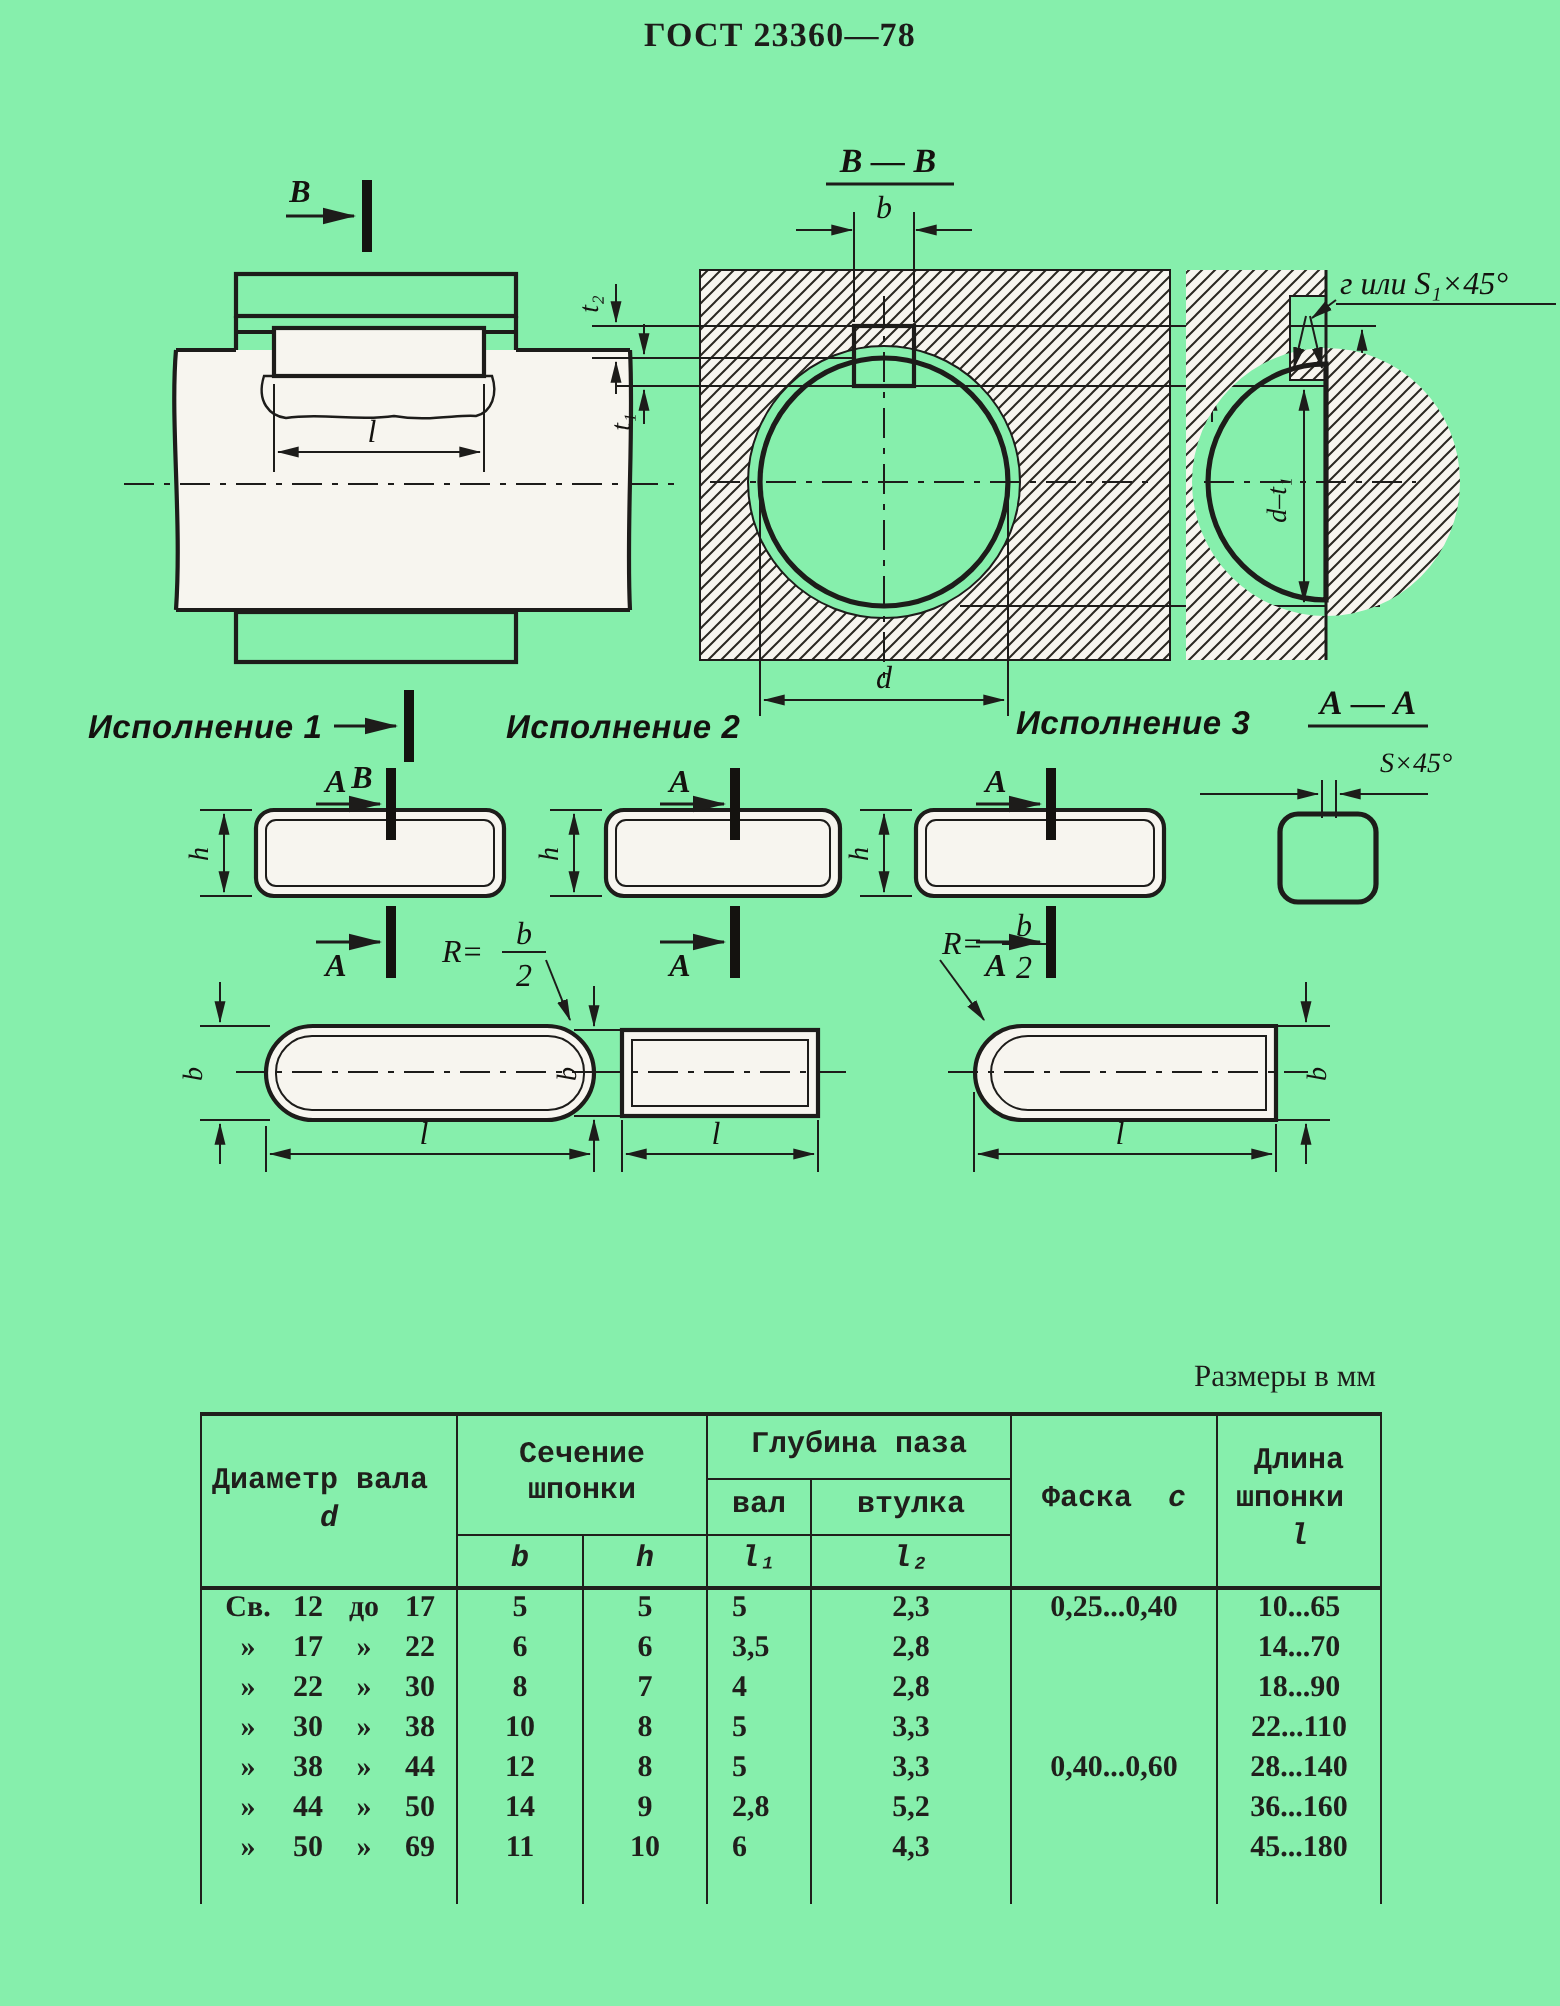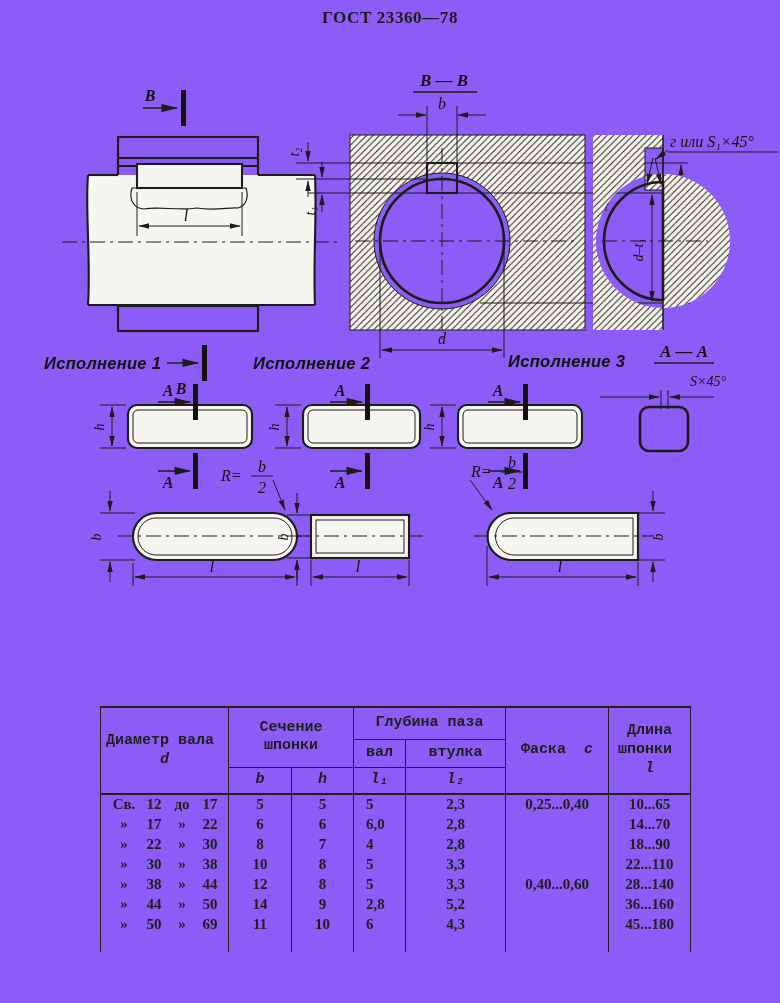--- a/index.html
+++ b/index.html
@@ -1,16 +1,16 @@
 <!DOCTYPE html>
 <html><head>
 <meta charset="utf-8">
 <style>
   html,body{margin:0;padding:0;background:#e8e6e0;}
-  .page{position:relative;width:780px;height:1003px;margin:0 auto;background:#8b5cf6;
+  .page{position:relative;width:780px;height:1003px;margin:0 auto;background:#86efac;
         font-family:"Liberation Serif",serif;color:#1d1c1a;overflow:hidden;}
   .title{position:absolute;top:8px;left:0;width:780px;text-align:center;
          font-size:17px;font-weight:bold;letter-spacing:.6px;}
   .note{position:absolute;top:680px;left:100px;width:588px;text-align:right;font-size:15.5px;}
   svg.draw{position:absolute;top:60px;left:0;}
 
   
   table.gtable{position:absolute;top:706px;left:100px;width:590px;table-layout:fixed;
       border-collapse:collapse;font-family:"Liberation Serif",serif;font-size:15px;
       font-weight:bold;color:#201f1c;
@@ -259,20 +259,21 @@
       <line x1="653" y1="431" x2="653" y2="451" class="ln w1" marker-end="url(#aE)"></line>
       <line x1="653" y1="522" x2="653" y2="502" class="ln w1" marker-end="url(#aE)"></line>
       <text x="663" y="477" text-anchor="middle" class="dims" transform="rotate(-90 663 477)">b</text>
       <line x1="487" y1="486" x2="487" y2="526" class="ln w1"></line>
       <line x1="638" y1="502" x2="638" y2="526" class="ln w1"></line>
       <line x1="489" y1="517" x2="636" y2="517" class="ln w1" marker-start="url(#aS)" marker-end="url(#aE)"></line>
       <text x="560" y="512" text-anchor="middle" class="dim">l</text>
     </g>
   </svg>
 
+  <div class="note">Размеры в мм</div>
 
   <table class="gtable">
     <colgroup>
       <col style="width:128px">
         <col style="width:63px">
         <col style="width:62px">
       <col style="width:52px">
         <col style="width:100px">
         <col style="width:103px">
         <col style="width:82px">
@@ -313,21 +314,21 @@
           <td class="c-h">5</td>
           <td class="c-l1">5</td>
           <td class="c-l2">2,3</td>
           <td class="c-c">0,25...0,40</td>
           <td class="c-len">10...65</td>
         </tr>
         <tr>
           <td class="c-d"><span class="dseg s1">»</span><span class="dseg s2">17</span><span class="dseg s3">»</span><span class="dseg s2">22</span></td>
           <td class="c-b">6</td>
           <td class="c-h">6</td>
-          <td class="c-l1">6,0</td>
+          <td class="c-l1">3,5</td>
           <td class="c-l2">2,8</td>
           <td class="c-c"></td>
           <td class="c-len">14...70</td>
         </tr>
         <tr>
           <td class="c-d"><span class="dseg s1">»</span><span class="dseg s2">22</span><span class="dseg s3">»</span><span class="dseg s2">30</span></td>
           <td class="c-b">8</td>
           <td class="c-h">7</td>
           <td class="c-l1">4</td>
           <td class="c-l2">2,8</td>

